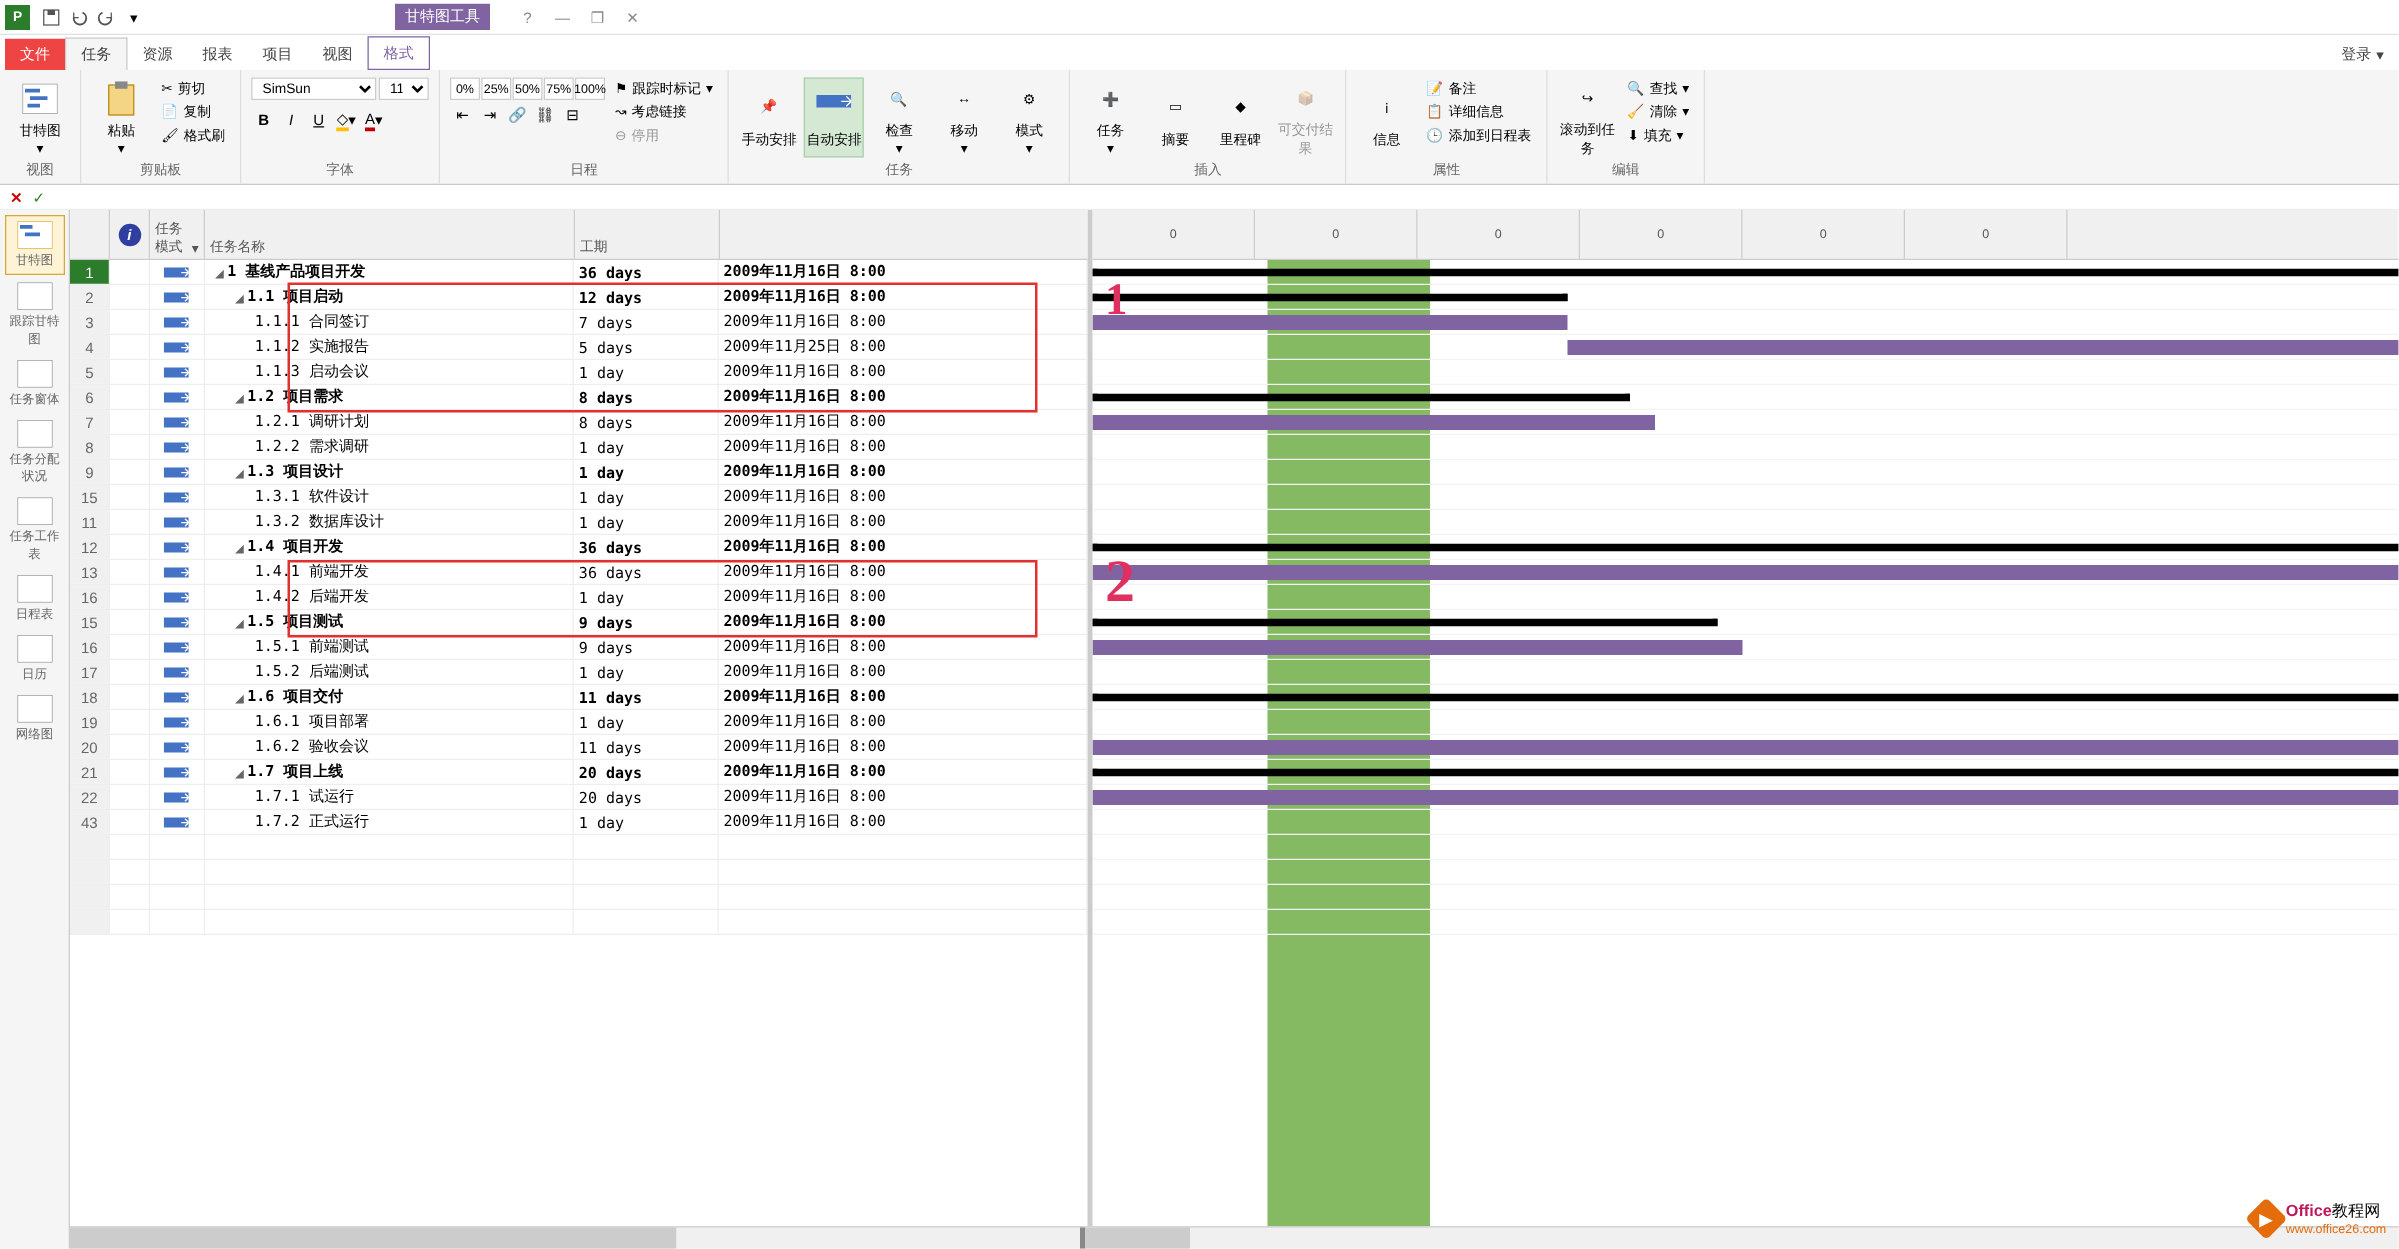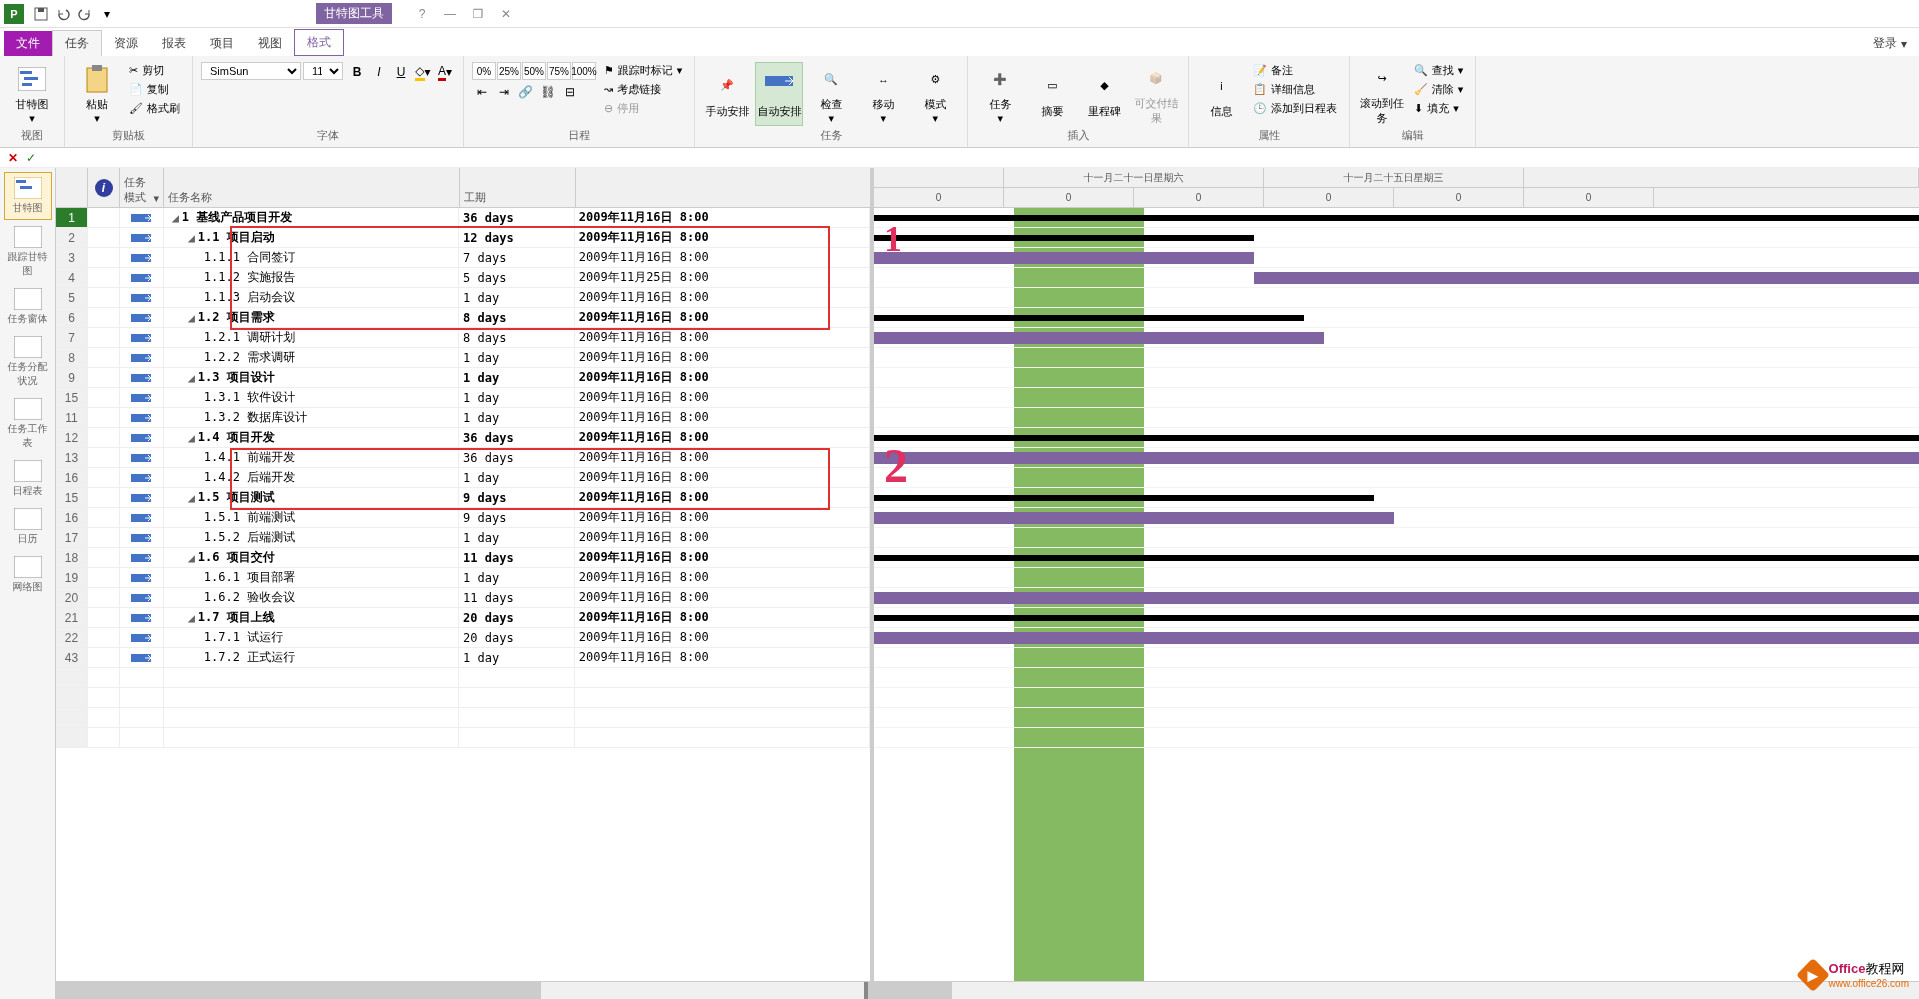--- a/index.html
+++ b/index.html
@@ -8,21 +8,21 @@
 .app-icon { width: 20px; height: 20px; background: #2b7c2b; display: flex; align-items: center; justify-content: center; color: #fff; font-weight: bold; font-size: 11px; }
 .qat { display: flex; gap: 4px; margin-left: 8px; }
 .qat-btn { width: 18px; height: 18px; display: flex; align-items: center; justify-content: center; cursor: pointer; }
 .title-center { flex: 1; text-align: center; color: #666; font-size: 13px; }
 .title-tools { background: #8064a2; color: #fff; padding: 2px 8px; margin-right: 20px; }
 .win-controls { display: flex; gap: 8px; color: #888; }
 .win-btn { width: 20px; height: 20px; display: flex; align-items: center; justify-content: center; }
 
 .ribbon-tabs { display: flex; background: #fff; height: 28px; align-items: flex-end; padding-left: 4px; }
 .tab { padding: 4px 12px; color: #444; cursor: pointer; }
-.tab.file { background: #a21caf; color: #fff; }
+.tab.file { background: #ef4444; color: #fff; }
 .tab.active { border: 1px solid #ccc; border-bottom: none; background: #f5f5f5; }
 .tab-right { margin-left: auto; padding: 4px 12px; color: #444; display: flex; align-items: center; gap: 4px; }
 
 .ribbon { background: #f5f5f5; border-bottom: 1px solid #ccc; display: flex; height: 92px; }
 .group { border-right: 1px solid #ddd; padding: 2px 8px; display: flex; flex-direction: column; position: relative; }
 .group-label { text-align: center; font-size: 11px; color: #666; margin-top: auto; padding-bottom: 2px; }
 .group-body { display: flex; gap: 4px; flex: 1; align-items: flex-start; padding-top: 4px; }
 .big-btn { display: flex; flex-direction: column; align-items: center; justify-content: center; width: 48px; height: 64px; cursor: pointer; font-size: 11px; text-align: center; }
 .big-btn.active { background: #d4e8d4; border: 1px solid #a8cfa8; }
 .icon-box { width: 32px; height: 32px; display: flex; align-items: center; justify-content: center; margin-bottom: 2px; }
@@ -186,21 +186,21 @@
         <div class="small-btn">
             <span>🖌</span>
             <span>格式刷</span>
           </div>
       </div>
     </div>
     <div class="group-label">剪贴板</div>
   </div>
 
   <div class="group">
-    <div class="group-body" style="flex-direction:row">
+    <div class="group-body" style="flex-direction:column">
       <div class="font-row">
         <select class="font-sel" style="width:100px"><option>SimSun</option></select>
         <select class="font-sel" style="width:40px"><option>11</option></select>
       </div>
       <div class="font-row">
         <div class="fmt-btn">
             <b>B</b>
           </div>
         <div class="fmt-btn">
             <i>I</i>
@@ -734,26 +734,20 @@
               <div class="cell start"></div>
             </div>
           </div>
 
         <div class="redbox" style="top:58px;left:174px;width:600px;height:104px"></div>
         <div class="redbox" style="top:280px;left:174px;width:600px;height:62px"></div>
       </div>
 
       <div class="gantt">
         <div class="gantt-header">
-          <div class="gh-row1">
-            <div class="gh-cell" style="width:130px"></div>
-            <div class="gh-cell" style="width:260px">十一月二十一日星期六</div>
-            <div class="gh-cell" style="width:260px">十一月二十五日星期三</div>
-            <div class="gh-cell" style="flex:1"></div>
-          </div>
           <div class="gh-row2" id="ts-bot">
               <div class="gh-cell" style="width: 130px;">0</div>
               <div class="gh-cell" style="width: 130px;">0</div>
               <div class="gh-cell" style="width: 130px;">0</div>
               <div class="gh-cell" style="width: 130px;">0</div>
               <div class="gh-cell" style="width: 130px;">0</div>
               <div class="gh-cell" style="width: 130px;">0</div>
             </div>
         </div>
         <div class="gantt-body" id="gantt-body">

